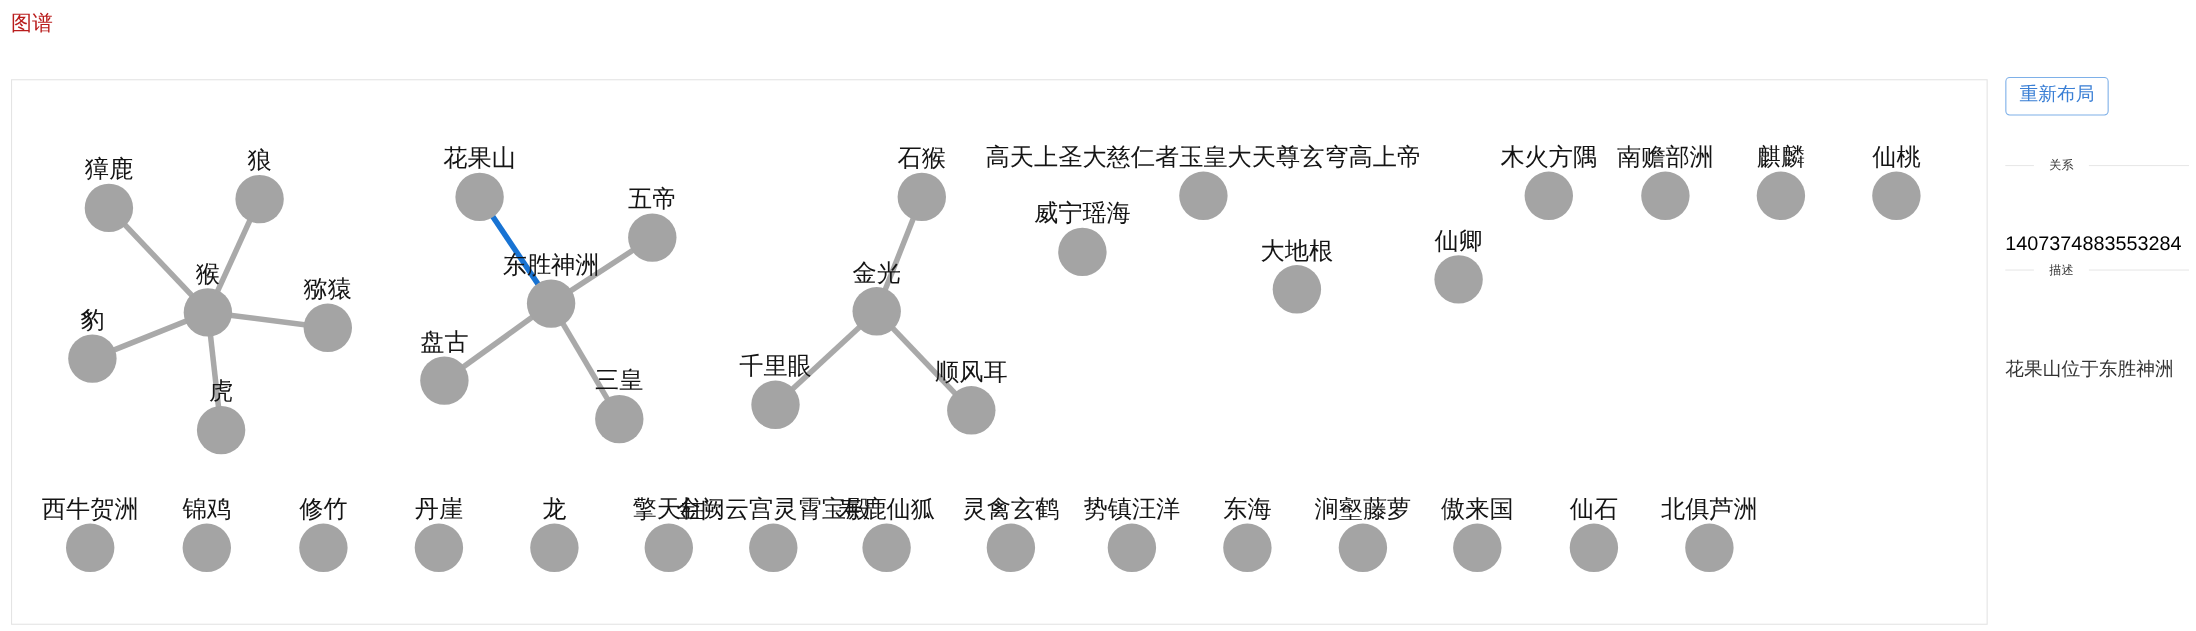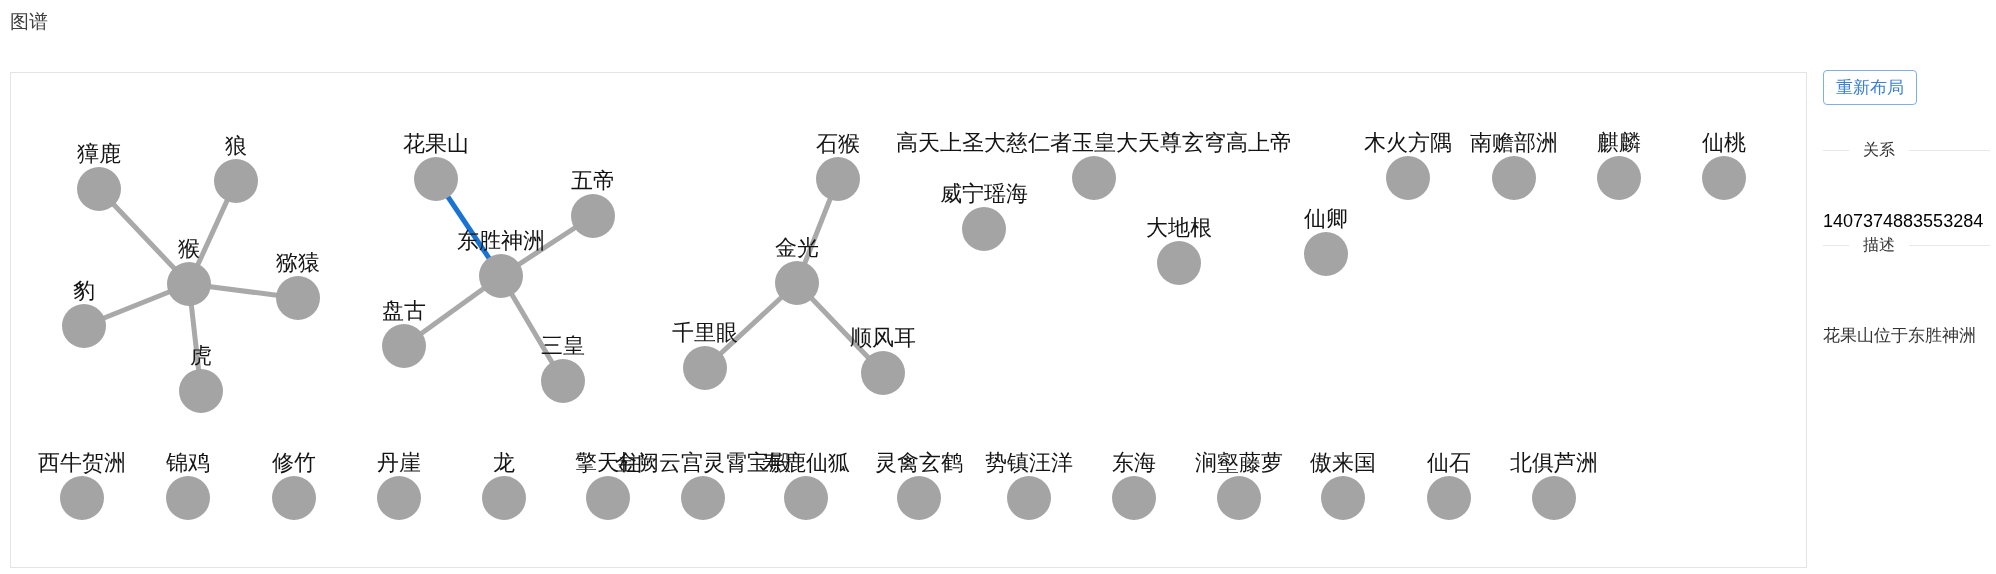--- a/index.html
+++ b/index.html
@@ -6,21 +6,21 @@
   html, body {
     width: 1996px; height: 574px;
     background: #ffffff;
     font-family: "Liberation Sans", sans-serif;
     overflow: hidden;
   }
   .page { position: relative; width: 1996px; height: 574px; }
 
   .page-title {
     position: absolute; left: 10px; top: 8px;
-    font-size: 19px; color: #404040; line-height: 28px;
+    font-size: 19px; color: #b91c1c; line-height: 28px;
   }
 
   .graph-canvas {
     position: absolute; left: 10px; top: 72px;
     width: 1797px; height: 496px;
     border: 1px solid #e4e4e4;
     background: #ffffff;
   }
   .graph-canvas svg { display: block; }
 
@@ -28,28 +28,28 @@
     position: absolute; left: 1823px; top: 70px; width: 167px;
   }
   .relayout-btn {
     display: inline-block;
     height: 35px; padding: 0 12px;
     background: #ffffff;
     border: 1px solid #7eb0e8;
     border-radius: 4px;
     color: #3a7fd5;
     font-size: 17px;
-    font-family: Liberation Sans, sans-serif;
+    font-family: Liberation Mono, monospace;
     cursor: pointer;
     line-height: 33px;
   }
   .divider {
     display: flex; align-items: center;
     height: 24px;
-    color: #333333; font-size: 16px;
+    color: #333333; font-size: 11px;
   }
   .divider .line { height: 1px; background: #e8e8e8; }
   .divider .line.short { flex: 0 0 26px; }
   .divider .line.long { flex: 1 1 auto; }
   .divider .divider-text { padding: 0 14px; white-space: nowrap; }
   .divider-relation { margin-top: 33px; }
   .relation-value {
     margin-top: 47px;
     font-size: 18px; line-height: 24px; color: #000000;
     word-break: break-all;

